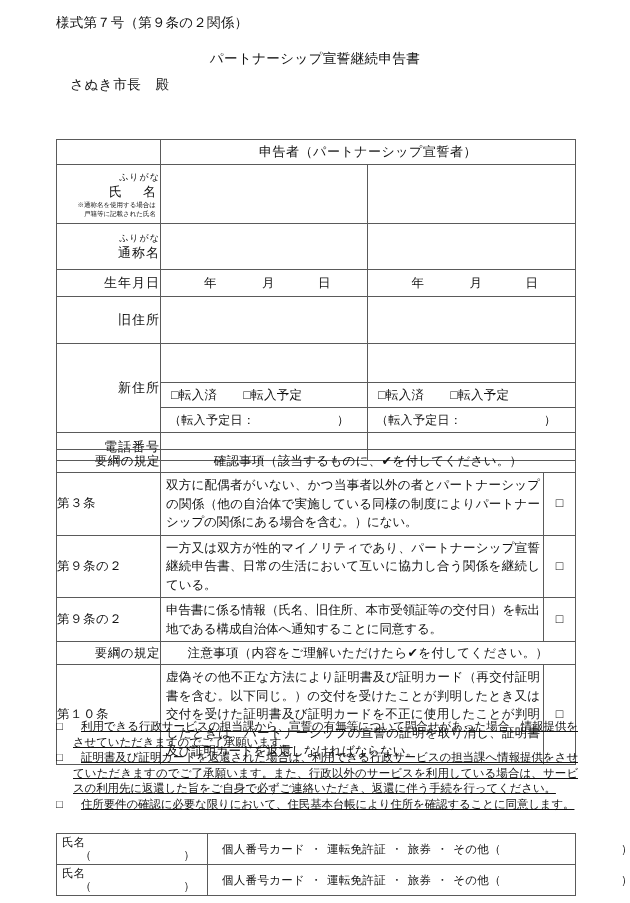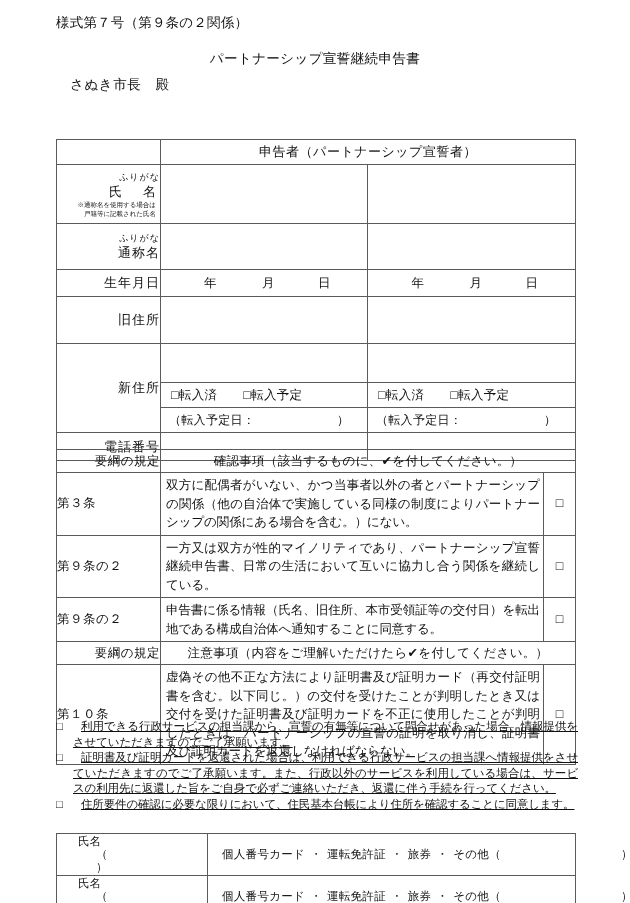--- a/index.html
+++ b/index.html
@@ -204,21 +204,21 @@
   #table-city {
     position: absolute;
     left: 56px; top: 833px;
     width: 519px;
   }
   #table-city td {
     height: 28px;
     font-size: 11.5px;
   }
   .city-name {
-    padding: 1px 4px 1px 21px;
+    padding: 1px 4px 1px 5px;
     line-height: 13px;
   }
   .city-name .cn-lbl { display: block; }
   .city-name .cn-paren {
     display: block;
     padding-left: 18px;
     letter-spacing: 0px;
   }
   .city-name .cn-paren .sp { display: inline-block; width: 92px; }
   .city-docs {

